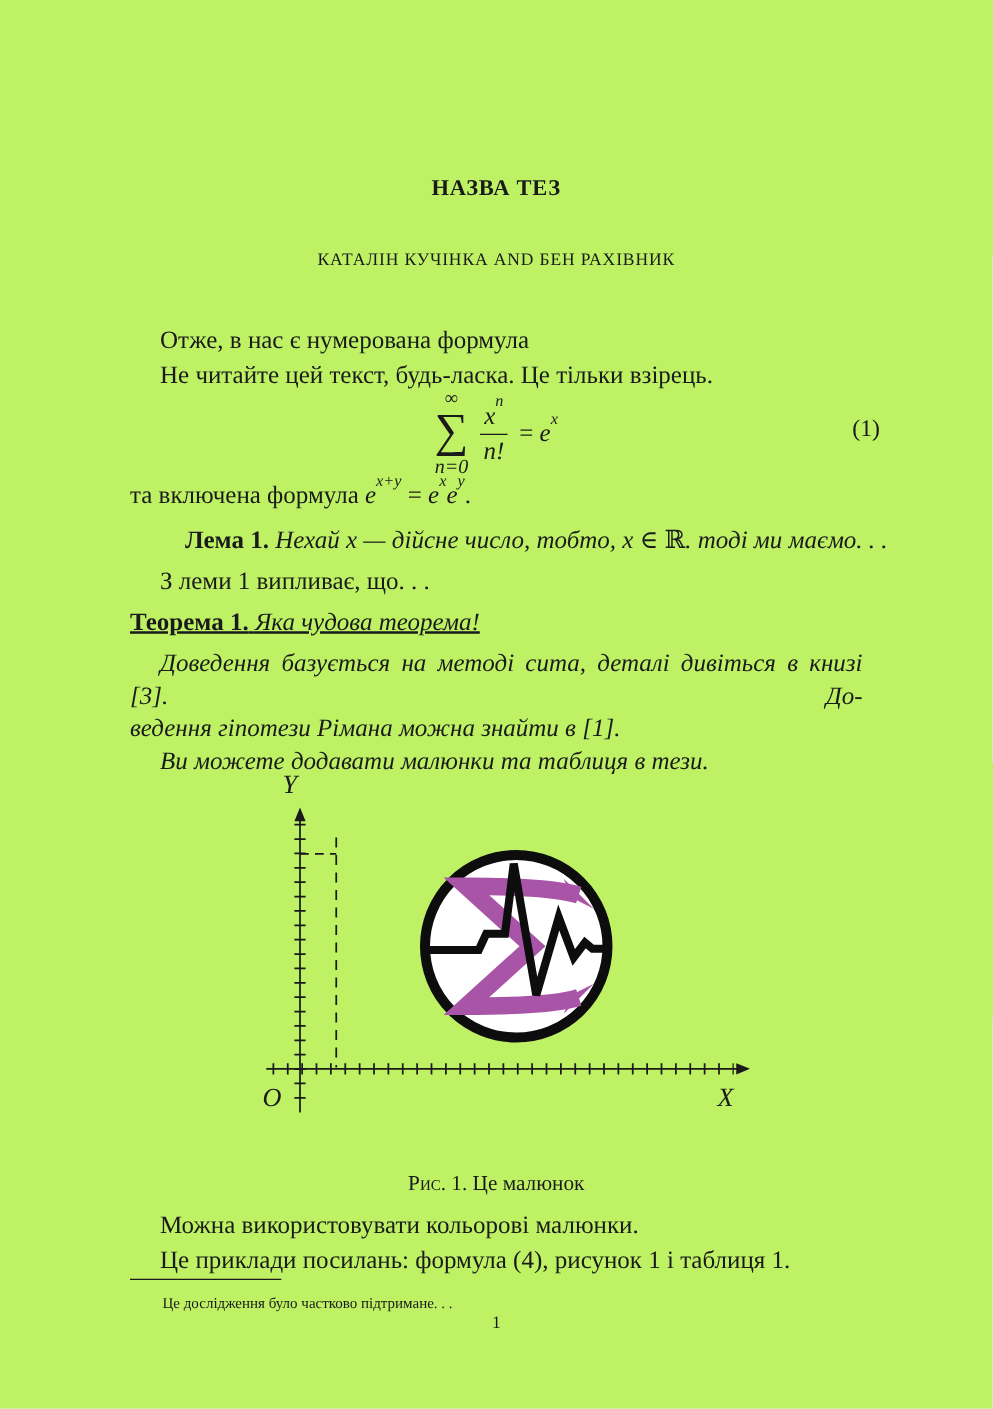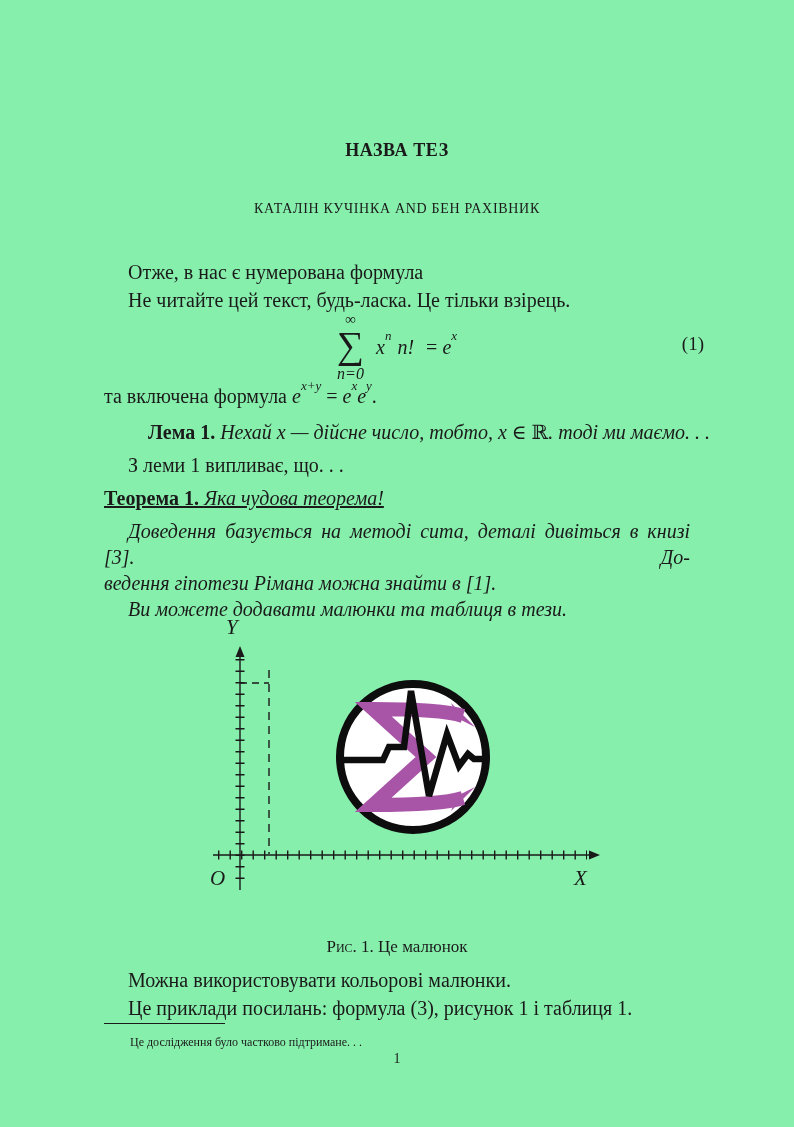--- a/index.html
+++ b/index.html
@@ -1,20 +1,20 @@
 <!DOCTYPE html>
 <html><head>
 <meta charset="utf-8">
 <style>
   html,body { margin:0; padding:0; background:#e8e8e8; }
   .page {
     position:relative;
     width:794px; height:1127px;
     margin:0 auto;
-    background:#86efac;
+    background:#bef264;
     color:#1a1a1a;
     font-family:"Liberation Serif","DejaVu Serif",serif;
     overflow:hidden;
   }
   .abs { position:absolute; }
   .center { text-align:center; }
   .doc-title {
     left:104px; top:140px; width:586px;
     font-size:18px; font-weight:bold; letter-spacing:0.6px;
   }
@@ -34,21 +34,21 @@
   
   .equation { left:104px; top:314px; width:586px; height:66px; }
   .eq-row {
     display:flex; justify-content:center; align-items:center;
     gap:9px; height:66px;
   }
   .sum-col { display:flex; flex-direction:column; align-items:center; line-height:1; }
   .sum-top { font-size:15px; margin-bottom:-1px; }
   .sum-sigma { font-size:38px; line-height:38px; }
   .sum-bottom { font-size:16px; margin-top:2px; }
-  .frac { display:inline-flex; flex-direction:row; align-items:center; line-height:1.15; }
+  .frac { display:inline-flex; flex-direction:column; align-items:center; line-height:1.15; }
   .frac-num, .frac-den { font-size:20px; padding:0 3px; }
   .frac-bar { width:100%; height:0; border-top:1.4px solid #1a1a1a; margin:2px 0; }
   .eq-rhs { font-size:20px; }
   .eq-number { position:absolute; right:-14px; top:19px; font-size:19px; }
   
   .figure-svg { left:190px; top:612px; }
   .caption { left:104px; top:921px; width:586px; font-size:17px;margin-top:16px; }
   .caption-label { font-variant:small-caps; }
   .footnote-rule { left:104px; top:1023px; width:121px; height:0; border-top:1.2px solid #1a1a1a; }
   .footnote { left:104px; top:1032px; width:586px; font-size:12px; line-height:20px; text-indent:26px; }
@@ -133,21 +133,21 @@
     </g>
   </svg>
 
   <div class="abs caption center">
     <span class="caption-label">Рис. 1.</span>
     <span>Це малюнок</span>
   </div>
 
   <div class="abs body-block" style="top:966px;">
     <div class="indent">Можна використовувати кольорові малюнки.</div>
-    <div class="indent">Це приклади посилань: формула (3), рисунок 1 і таблиця 1.</div>
+    <div class="indent">Це приклади посилань: формула (4), рисунок 1 і таблиця 1.</div>
   </div>
 
   <div class="abs footnote-rule"></div>
 
   <div class="abs footnote">Це дослідження було частково підтримане. . .</div>
 
   <div class="abs page-number center">1</div>
 
 </div>
 

